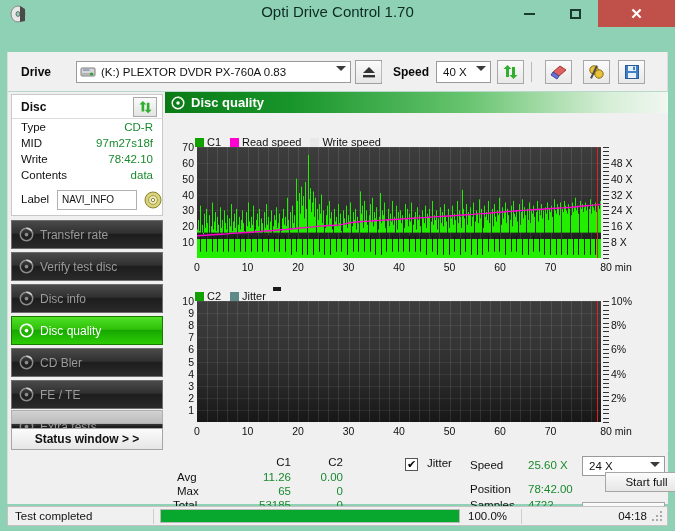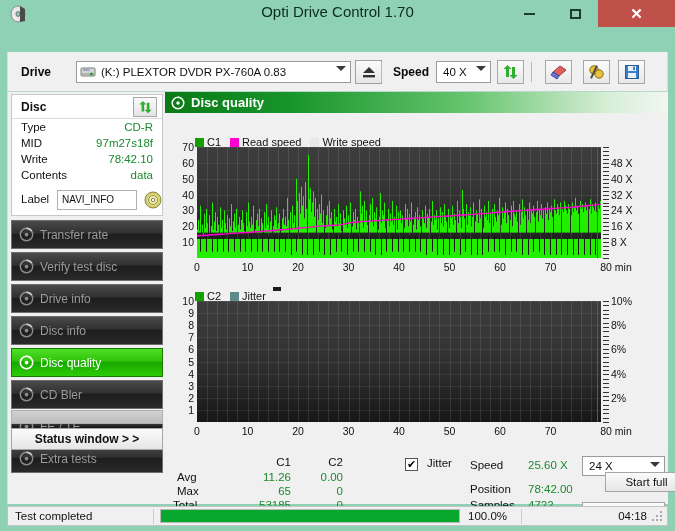--- a/index.html
+++ b/index.html
@@ -417,30 +417,20 @@
       </div>
       <div class="nav-btn">
         <span class="nav-ic">
           <svg width="15" height="15" viewBox="0 0 16 16">
               <circle cx="8" cy="8" r="6.6" fill="none" stroke="#8b8b8b" stroke-width="1.6"></circle>
               <circle cx="8" cy="8" r="2" fill="#8b8b8b"></circle>
               <path d="M8 1.4 A6.6 6.6 0 0 1 13.5 4.4" stroke="#cfcfcf" stroke-width="1.6" fill="none"></path>
             </svg>
         </span>
         <span>Verify test disc</span>
-      </div>
-      <div class="nav-btn">
-        <span class="nav-ic">
-          <svg width="15" height="15" viewBox="0 0 16 16">
-              <circle cx="8" cy="8" r="6.6" fill="none" stroke="#8b8b8b" stroke-width="1.6"></circle>
-              <circle cx="8" cy="8" r="2" fill="#8b8b8b"></circle>
-              <path d="M8 1.4 A6.6 6.6 0 0 1 13.5 4.4" stroke="#cfcfcf" stroke-width="1.6" fill="none"></path>
-            </svg>
-        </span>
-        <span>Drive info</span>
       </div>
       <div class="nav-btn">
         <span class="nav-ic">
           <svg width="15" height="15" viewBox="0 0 16 16">
               <circle cx="8" cy="8" r="6.6" fill="none" stroke="#8b8b8b" stroke-width="1.6"></circle>
               <circle cx="8" cy="8" r="2" fill="#8b8b8b"></circle>
               <path d="M8 1.4 A6.6 6.6 0 0 1 13.5 4.4" stroke="#cfcfcf" stroke-width="1.6" fill="none"></path>
             </svg>
         </span>
         <span>Disc info</span>

